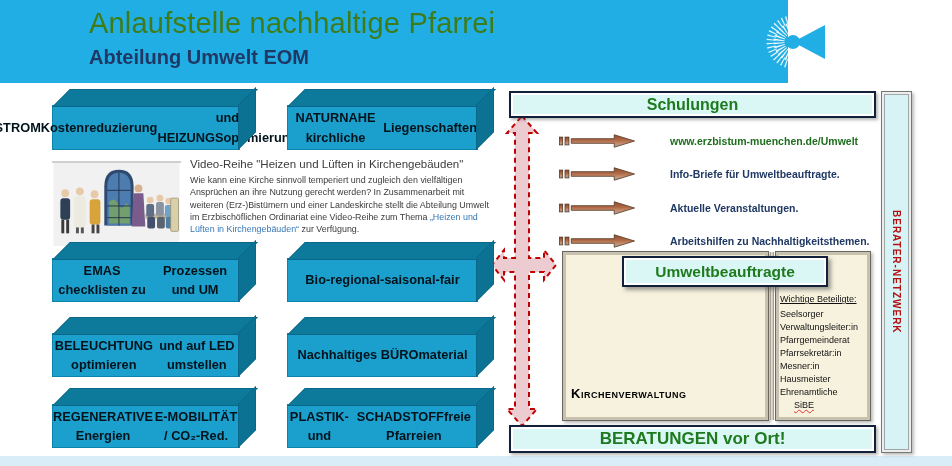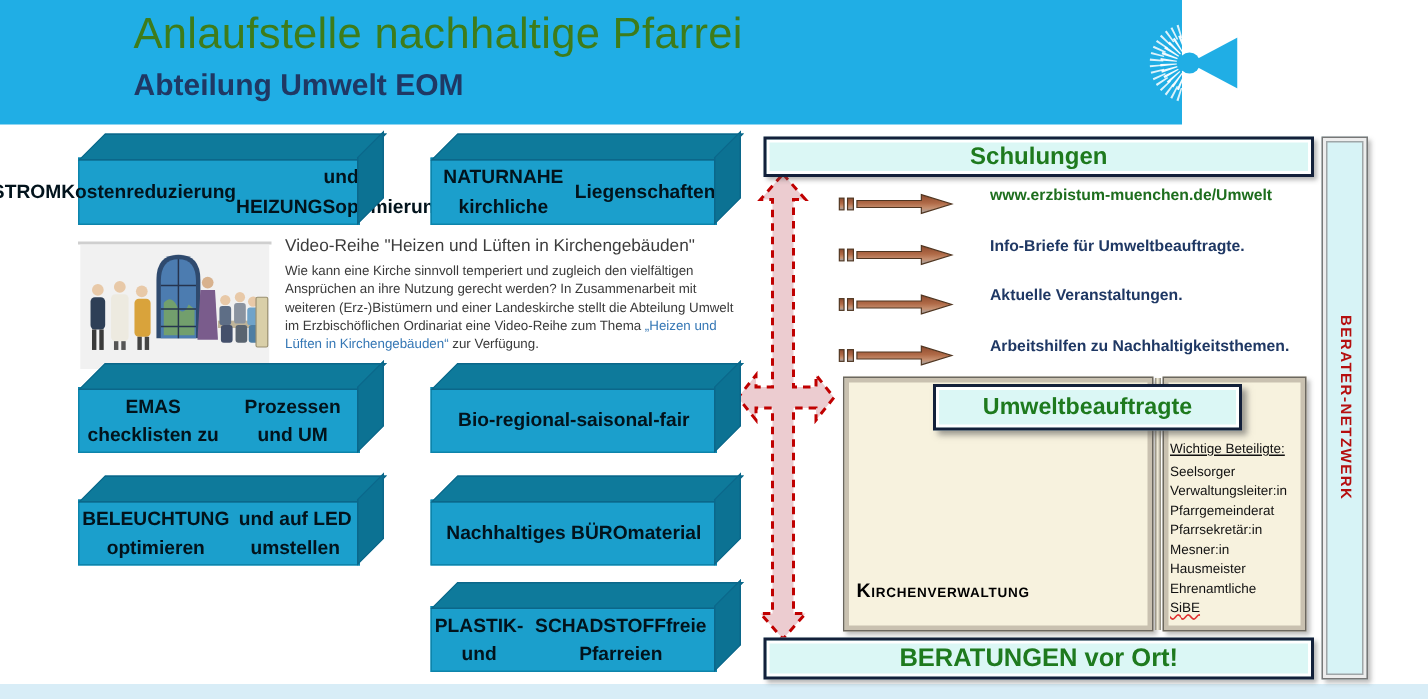--- a/index.html
+++ b/index.html
@@ -40,37 +40,37 @@
   .frame-box { position:absolute; background:#DBF7F5; border:2px solid #13203A;
            box-shadow:inset 0 0 0 2px #ffffff, 2px 2px 3px rgba(90,90,90,.45);
            display:flex; align-items:center; justify-content:center; z-index:3;text-align:right; }
   .schulungen { left:509px; top:91px; width:367px; height:27px; font-size:16px; font-weight:700; color:#1E7A1E; }
   .beratungen { left:509px; top:425px; width:367px; height:28px; font-size:17px; font-weight:700; color:#1E7A1E; }
   .umwelt-label { left:622px; top:256px; width:206px; height:31px; font-size:15.5px; font-weight:700; color:#1E7A1E; z-index:6;
            box-shadow:inset 0 0 0 2px #ffffff, 3px 3px 4px rgba(80,80,80,.55); }
 
   
   .links { position:absolute; left:558px; top:124px; width:320px; z-index:2; }
-  .link-row { display:flex; height:33.5px; }
+  .link-row { display:flex; align-items:center; height:33.5px;gap:10px; }
   .link-row svg { flex:0 0 auto; }
   .link-label { margin-left:20px; font-size:10.5px; font-weight:700; }
   .c-green { color:#1E6E1E; }
   .c-navy { color:#1F3864; }
 
   
   .panel { position:absolute; top:251px; height:170px; background:#F7F2DE; border:1px solid #6B675F;
            box-shadow:inset 0 0 0 3px #C9C1B0, 2px 2px 3px rgba(90,90,90,.4); z-index:2; }
   .panel-left { left:562px; width:207px; }
   .panel-right { left:775px; width:96px; }
   .panel-divider { position:absolute; left:770px; top:252px; width:4px; height:168px; z-index:2;
            background:linear-gradient(90deg,#8a8577,#f5f0dc 45%,#8a8577); }
   .beteiligte { position:absolute; left:780px; top:293px; width:88px; font-size:9px; line-height:13px; color:#111; z-index:4; }
   .beteiligte-title { display:block; font-weight:400; text-decoration:underline; margin-bottom:2px; }
   .beteiligte span { display:block; }
-  .sibe { text-decoration:underline wavy #E03030 1px; }
+  .sibe { text-decoration:underline wavy #E03030 1px;padding-left:14px; }
   .kv-label { position:absolute; left:571px; top:386px; font-size:13px; font-weight:700; color:#000;
            font-variant:small-caps; letter-spacing:0.5px; z-index:4; }
 
   
   .netzwerk { position:absolute; left:881px; top:91px; width:31px; height:362px; background:#D7F3F6;
            border:1px solid #777; box-shadow:inset 0 0 0 2px #EDEDED, inset 0 0 0 3px #9FA6A8, 2px 2px 3px rgba(90,90,90,.4);
            display:flex; align-items:center; justify-content:center; z-index:3; }
   .netzwerk-text { writing-mode:vertical-rl; font-size:10px; font-weight:700; color:#B50F0F; letter-spacing:1px; white-space:nowrap; }
 
   
@@ -127,20 +127,24 @@
   </div>
   <div class="box3d b-col2 b-r2">
     <div>Bio-regional-saisonal-fair</div>
   </div>
   <div class="box3d b-col1 b-r3">
     <div>BELEUCHTUNG optimieren</div>
       <div>und auf LED umstellen</div>
   </div>
   <div class="box3d b-col2 b-r3">
     <div>Nachhaltiges BÜROmaterial</div>
+  </div>
+  <div class="box3d b-col1 b-r4">
+    <div>REGENERATIVE Energien</div>
+      <div>E-MOBILITÄT / CO₂-Red.</div>
   </div>
   <div class="box3d b-col2 b-r4">
     <div>PLASTIK- und</div>
       <div>SCHADSTOFFfreie Pfarreien</div>
   </div>
 
   <svg class="video-img" viewBox="0 0 129 85">
     <rect x="0" y="0" width="129" height="85" fill="#F1F1F1"></rect>
 
     <path d="M52,64 L52,24 Q52,7 67,7 Q82,7 82,24 L82,64 Z" fill="#2F4A6E"></path>

